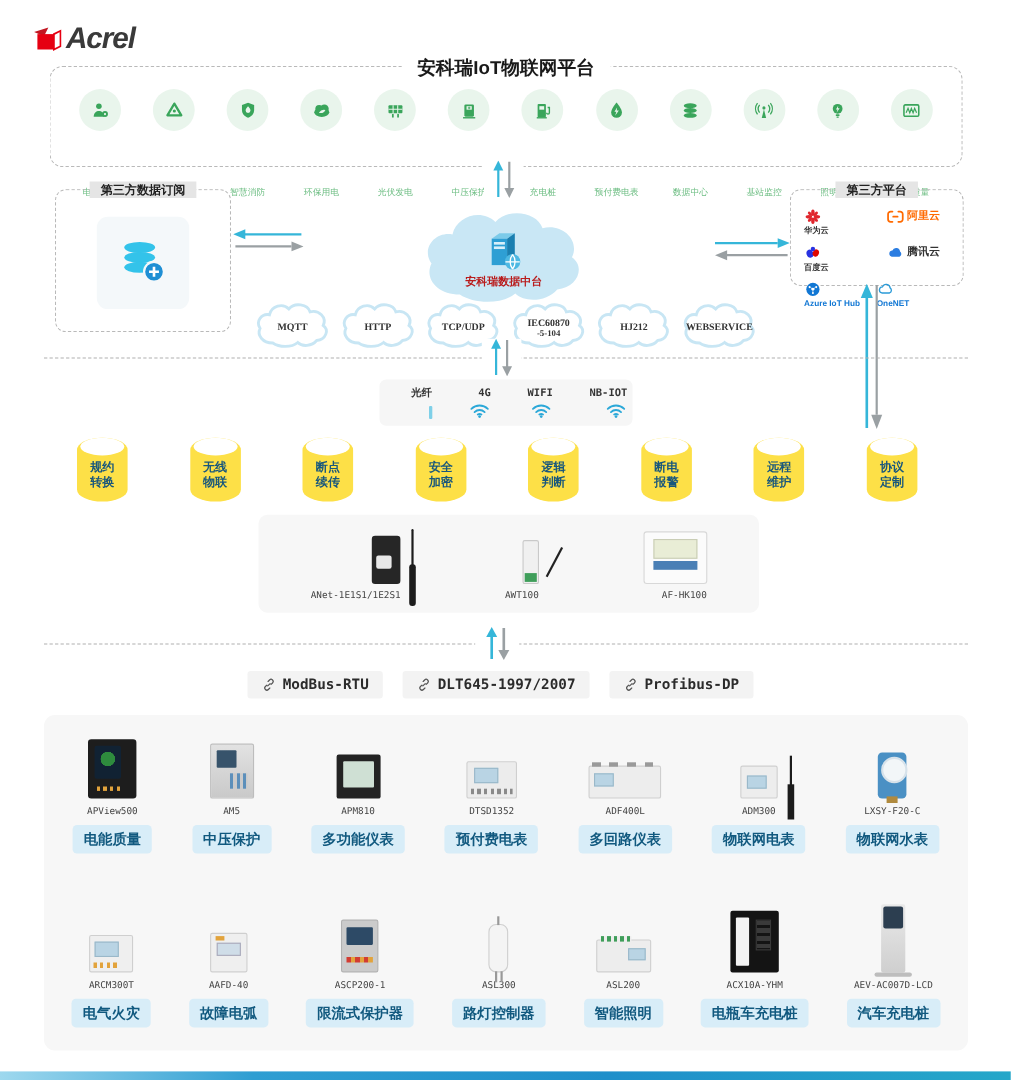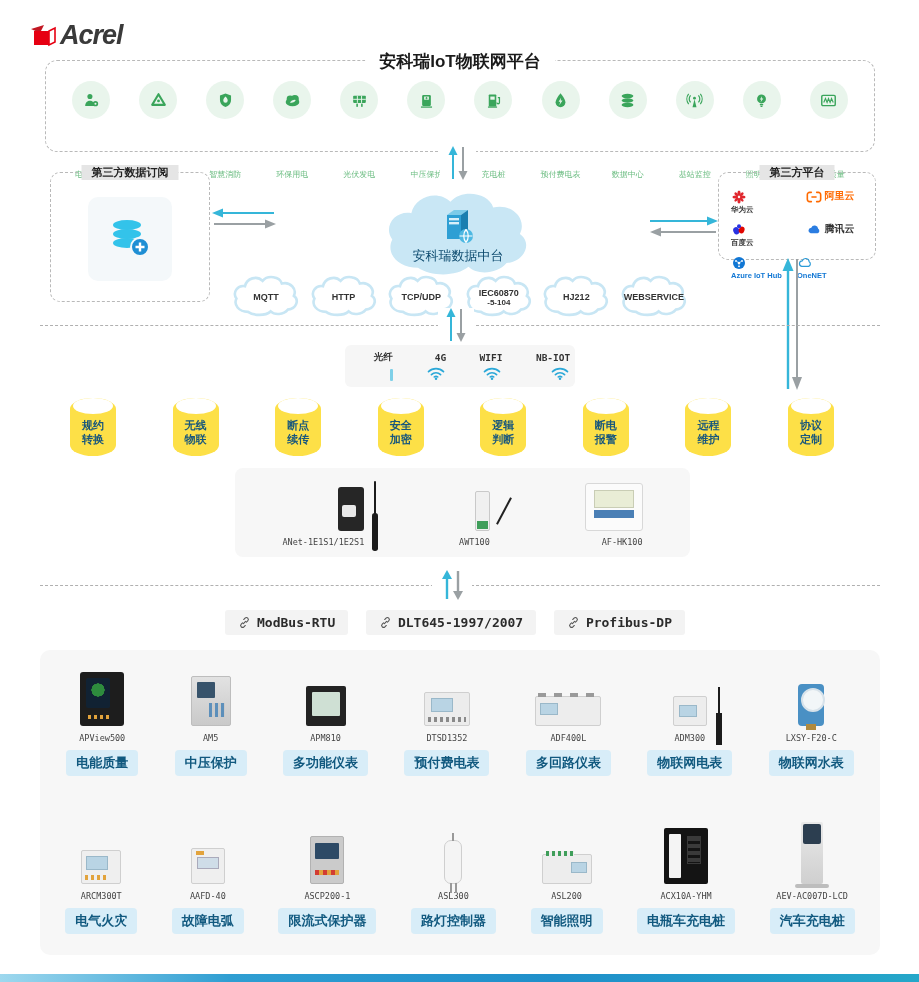--- a/index.html
+++ b/index.html
@@ -29,37 +29,37 @@
   
   .dash-box { position:absolute; border:1px dashed #b9b9b9; border-radius:10px; }
   .dash-box-title { position:absolute; left:50%; top:-8px; transform:translateX(-50%);
     background:#e5e5e5; padding:0 10px; font-size:11px; font-weight:bold; color:#222; white-space:nowrap; }
   .sub-box { position:absolute; left:50%; top:24px; transform:translateX(-50%);
     width:84px; height:84px; background:#f4f8fa; border-radius:10px; display:flex; align-items:center; justify-content:center; }
 
   .hub-cloud { position:absolute; left:378px; top:183px; width:160px; height:98px; }
   .hub-cloud svg.cloudbg { position:absolute; inset:0; width:100%; height:100%; }
   .hub-content { position:absolute; inset:0; display:flex; flex-direction:column; align-items:center; justify-content:center; padding-top:8px; }
-  .hub-label { font-size:13px; font-weight:normal; color:#0c4a6e; margin-top:2px; }
+  .hub-label { font-size:10px; font-weight:bold; color:#b91c1c; margin-top:2px; }
 
   .providers { position:absolute; left:12px; right:12px; top:16px; display:grid; grid-template-columns:1fr 1fr; row-gap:7px; }
   .provider { display:flex; justify-content:center; gap:3px; }
   .provider.logo-v { flex-direction:column; gap:0; }
   .provider svg { width:16px; height:16px; }
   .provider .p-label { font-size:7.5px; color:#333; font-weight:bold; white-space:nowrap; }
   .provider.label-orange .p-label { color:#ff6a00; font-size:10px; }
   .provider.label-dark .p-label { font-size:10px; }
   .provider.label-blue .p-label { color:#1177d4; }
 
   
   .proto-clouds { position:absolute; left:230px; top:272px; width:460px; display:flex; justify-content:space-between; }
   .proto-cloud { position:relative; width:72px; height:46px; }
   .proto-cloud svg { position:absolute; inset:0; width:100%; height:100%; }
   .proto-cloud .pc-text { position:absolute; inset:0; display:flex; flex-direction:column; align-items:center; justify-content:center; padding-top:6px;
-    font-size:9px; font-weight:bold; color:#333; font-family:Liberation Sans, sans-serif; line-height:1.1; text-align:center; }
+    font-size:9px; font-weight:bold; color:#333; font-family:Liberation Serif, serif; line-height:1.1; text-align:center; }
   .proto-cloud .pc-text .l2 { font-size:8px; }
 
   
   .conn-bar { position:absolute; left:345px; top:345px; width:230px; height:42px; background:#f6f6f6; border-radius:6px;
     display:flex; align-items:center; justify-content:space-around; }
   .conn-item { display:flex; flex-direction:column; align-items:flex-end;margin-left:24px; }
   .conn-label { font-size:9.5px; font-weight:bold; color:#333; font-family:"DejaVu Sans Mono",monospace; }
   .conn-icon { height:15px; margin-top:2px; display:flex; align-items:flex-end; }
   .fiber-bar { width:3px; height:12px; background:#7fd0e8; border-radius:1px; }
 

